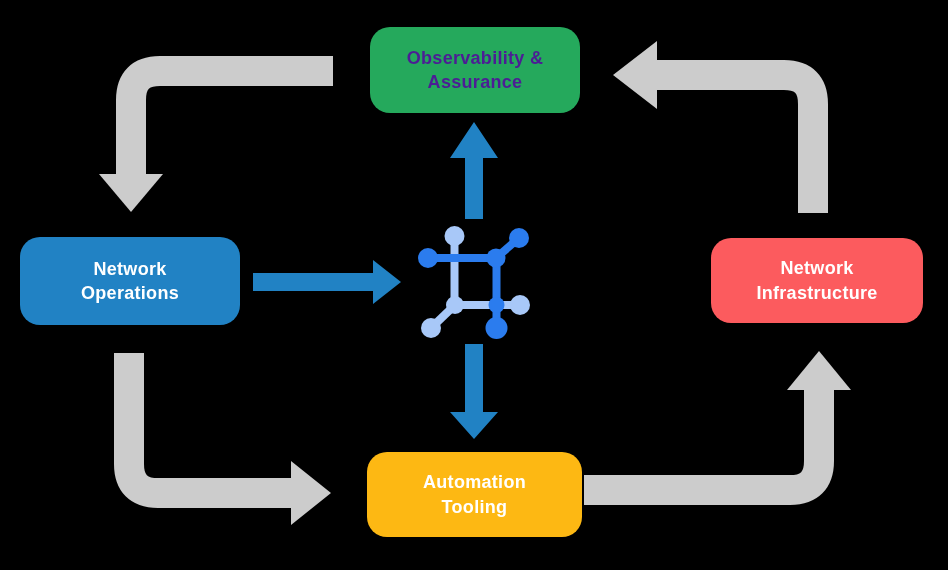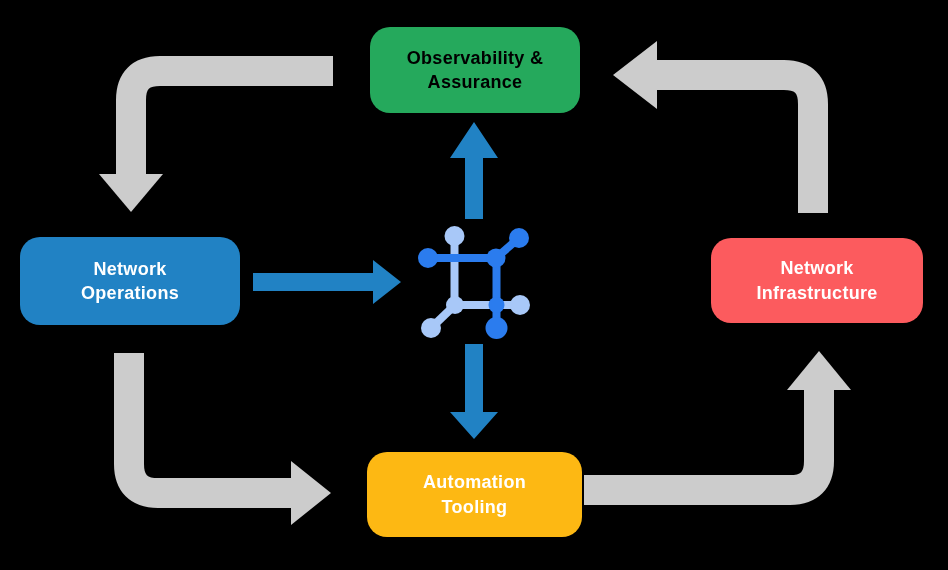--- a/index.html
+++ b/index.html
@@ -90,21 +90,21 @@
       <path class="icon-dark-line" d="M79.5,33 V103"></path>
       <path class="icon-dark-line" d="M79,33 L102,13"></path>
       <circle class="icon-dark-dot" cx="11" cy="33" r="10"></circle>
       <circle class="icon-dark-dot" cx="102" cy="13" r="10"></circle>
       <circle class="icon-dark-dot" cx="79.5" cy="103" r="11"></circle>
       <circle class="icon-dark-dot" cx="79" cy="33" r="9.5"></circle>
       <circle class="icon-dark-dot" cx="79.5" cy="80" r="8"></circle>
     </g>
   </svg>
 
-  <div class="node node-observability" style="background: rgb(37, 169, 92); color: #000000;">
+  <div class="node node-observability" style="background: rgb(37, 169, 92); color: #4c1d95;">
     <span class="node-label">Observability &amp;
 Assurance</span>
   </div>
 
   <div class="node node-operations" style="background: rgb(33, 130, 196); color: rgb(255, 255, 255);">
     <span class="node-label">Network
 Operations</span>
   </div>
 
   <div class="node node-infrastructure" style="background: rgb(252, 91, 94); color: rgb(255, 255, 255);">

